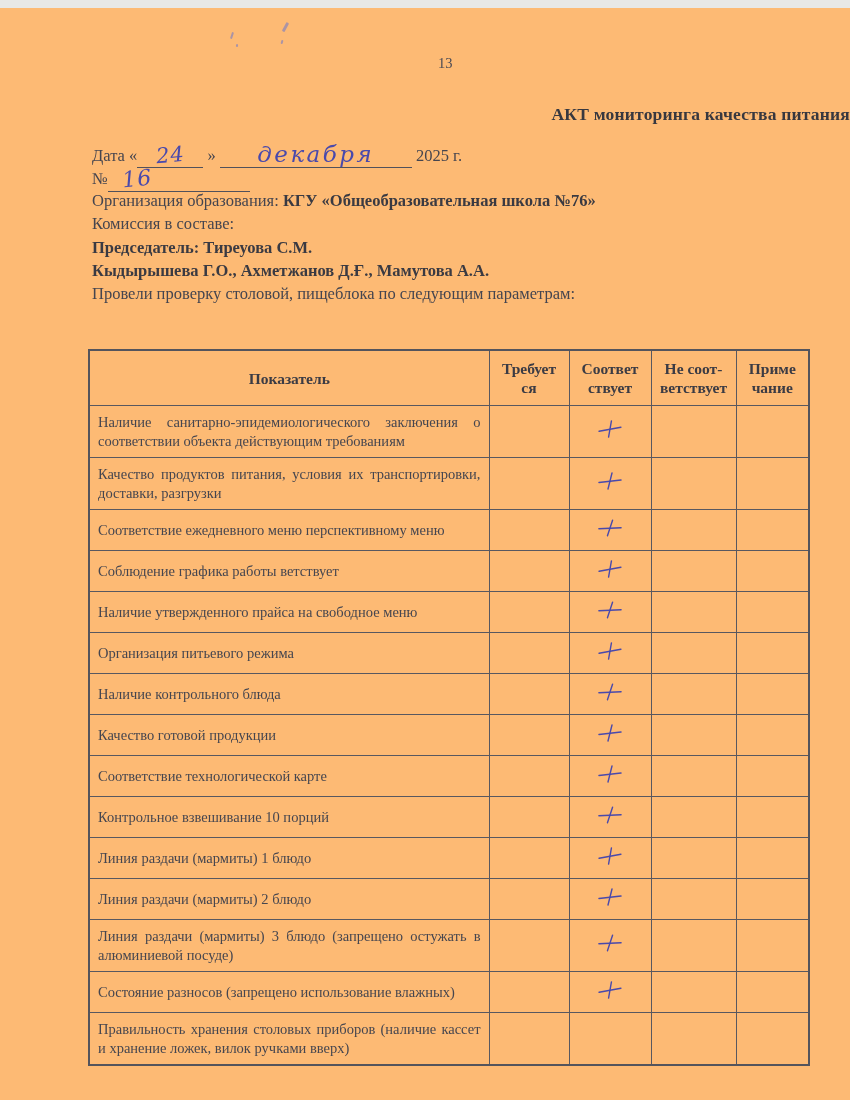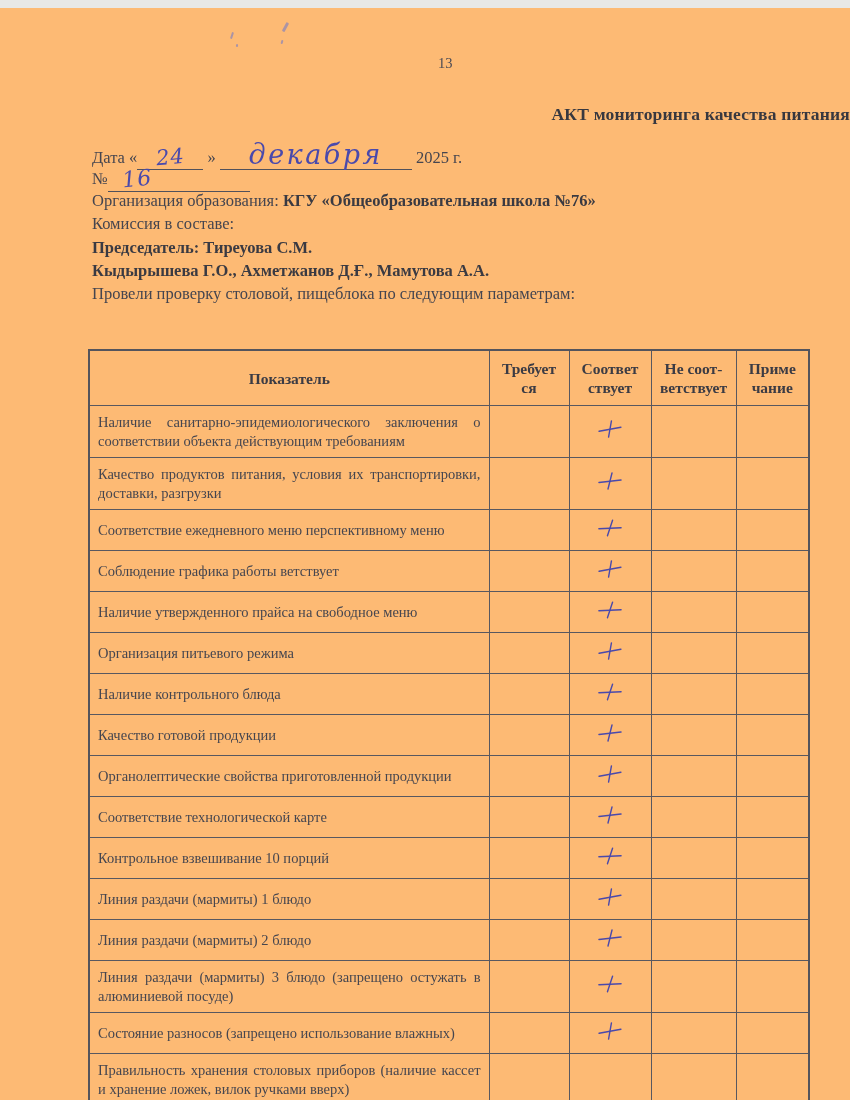--- a/index.html
+++ b/index.html
@@ -28,21 +28,21 @@
 
   .blank { display:inline-block; border-bottom:1.5px solid #51515b; text-align:center; vertical-align:baseline; }
   .blank-day   { width:66px; }
   .blank-month { width:192px; }
   .blank-num   { width:128px; text-align:left; padding-left:14px; }
   .hand {
     font-family:"DejaVu Serif",serif; font-style:italic; color:#4949ac;
     display:inline-block;
   }
   .hand-day   { font-size:21px; transform:rotate(-5deg) translateY(1px); letter-spacing:1px; }
-  .hand-month { font-size:27px; transform:translateY(1px); letter-spacing:2.5px; }
+  .hand-month { font-size:23px; transform:translateY(1px); letter-spacing:2.5px; }
   .hand-num   { font-size:22px; transform:rotate(-6deg) translateY(2px); letter-spacing:1px; }
 
   .members-l1 { text-align:justify; text-align-last:justify; white-space:normal; }
   .members-l1 .gap { display:inline-block; width:34px; }
 
   
   table.check {
     position:absolute; left:88px; top:341px; width:720px;
     border-collapse:collapse; table-layout:fixed;
     border:2px solid #54545c;
@@ -212,30 +212,20 @@
           <td class="c-label">Качество готовой продукции</td>
           <td class="c-required"></td>
           <td class="c-conforms"><span class="checkmark" style="transform: rotate(0deg);"><svg width="28" height="22" viewBox="0 0 28 22">
                 <line x1="3" y1="12.5" x2="25" y2="10" stroke="#4949ac" stroke-width="1.5" stroke-linecap="round"></line>
                 <line x1="16" y1="3" x2="12" y2="19" stroke="#4949ac" stroke-width="1.4" stroke-linecap="round"></line>
               </svg></span></td>
           <td class="c-not_conforms"></td>
           <td class="c-note"></td>
         </tr>
         <tr>
-          <td class="c-label">Органолептические свойства приготовленной продукции</td>
-          <td class="c-required"></td>
-          <td class="c-conforms"><span class="checkmark" style="transform: rotate(-4deg);"><svg width="28" height="22" viewBox="0 0 28 22">
-                <line x1="3" y1="12.5" x2="25" y2="10" stroke="#4949ac" stroke-width="1.5" stroke-linecap="round"></line>
-                <line x1="16" y1="3" x2="12" y2="19" stroke="#4949ac" stroke-width="1.4" stroke-linecap="round"></line>
-              </svg></span></td>
-          <td class="c-not_conforms"></td>
-          <td class="c-note"></td>
-        </tr>
-        <tr>
           <td class="c-label">Соответствие технологической карте</td>
           <td class="c-required"></td>
           <td class="c-conforms"><span class="checkmark" style="transform: rotate(0deg);"><svg width="28" height="22" viewBox="0 0 28 22">
                 <line x1="3" y1="12.5" x2="25" y2="10" stroke="#4949ac" stroke-width="1.5" stroke-linecap="round"></line>
                 <line x1="16" y1="3" x2="12" y2="19" stroke="#4949ac" stroke-width="1.4" stroke-linecap="round"></line>
               </svg></span></td>
           <td class="c-not_conforms"></td>
           <td class="c-note"></td>
         </tr>
         <tr>

